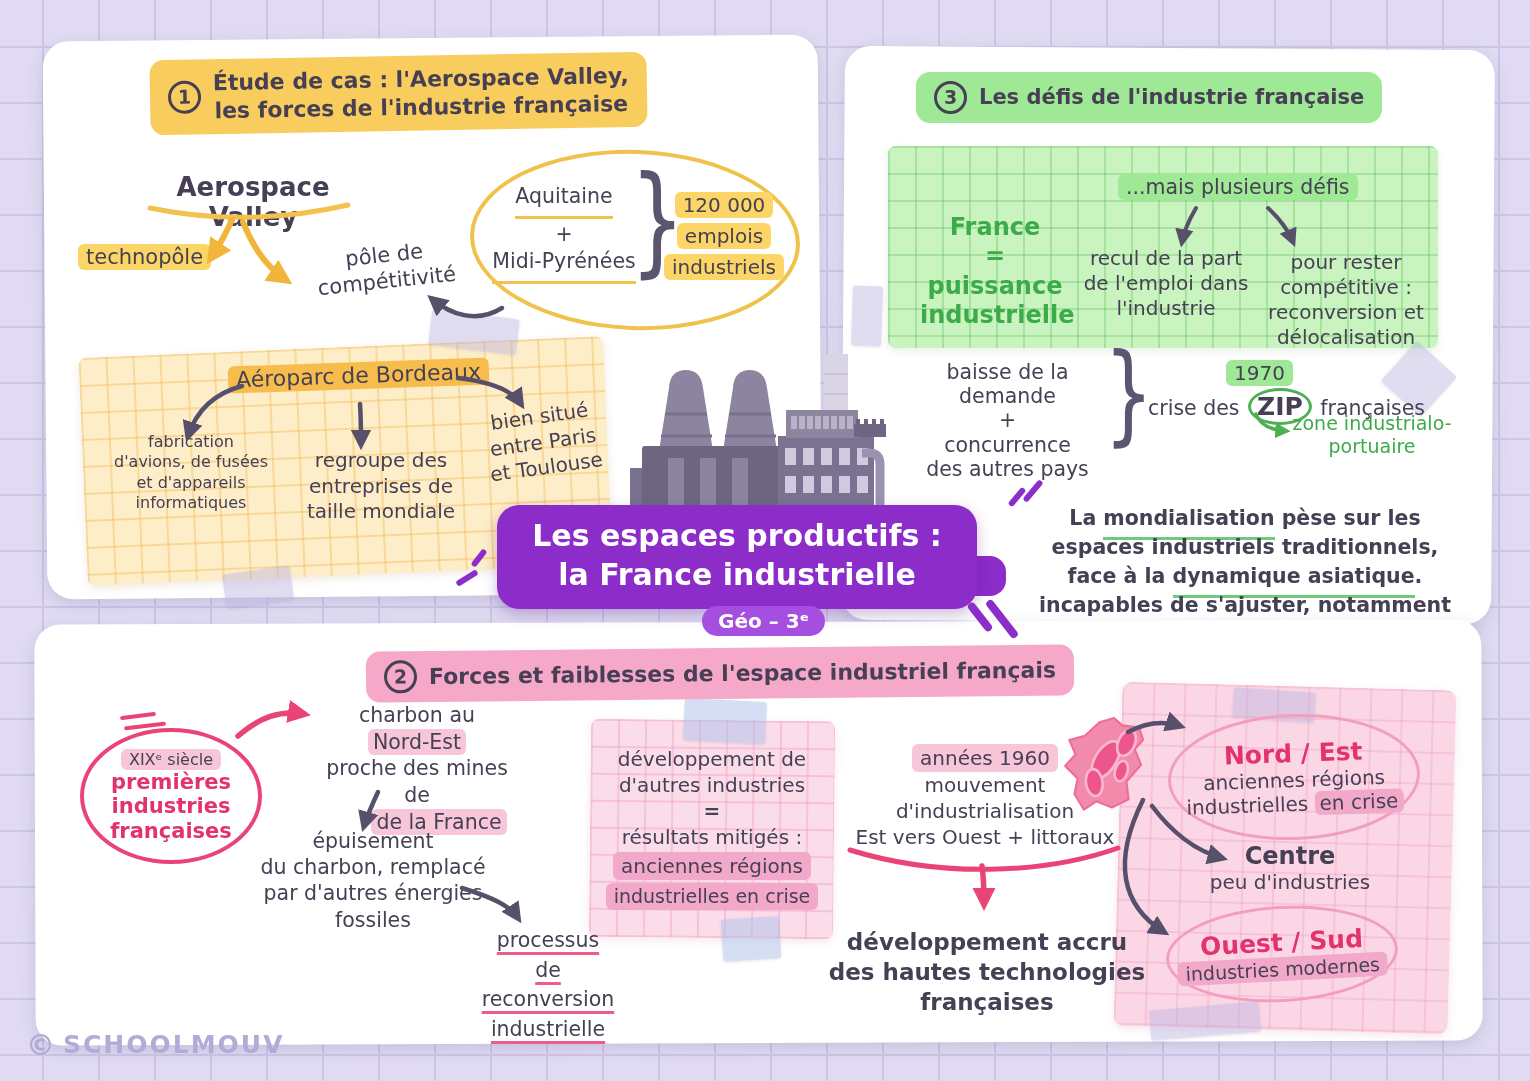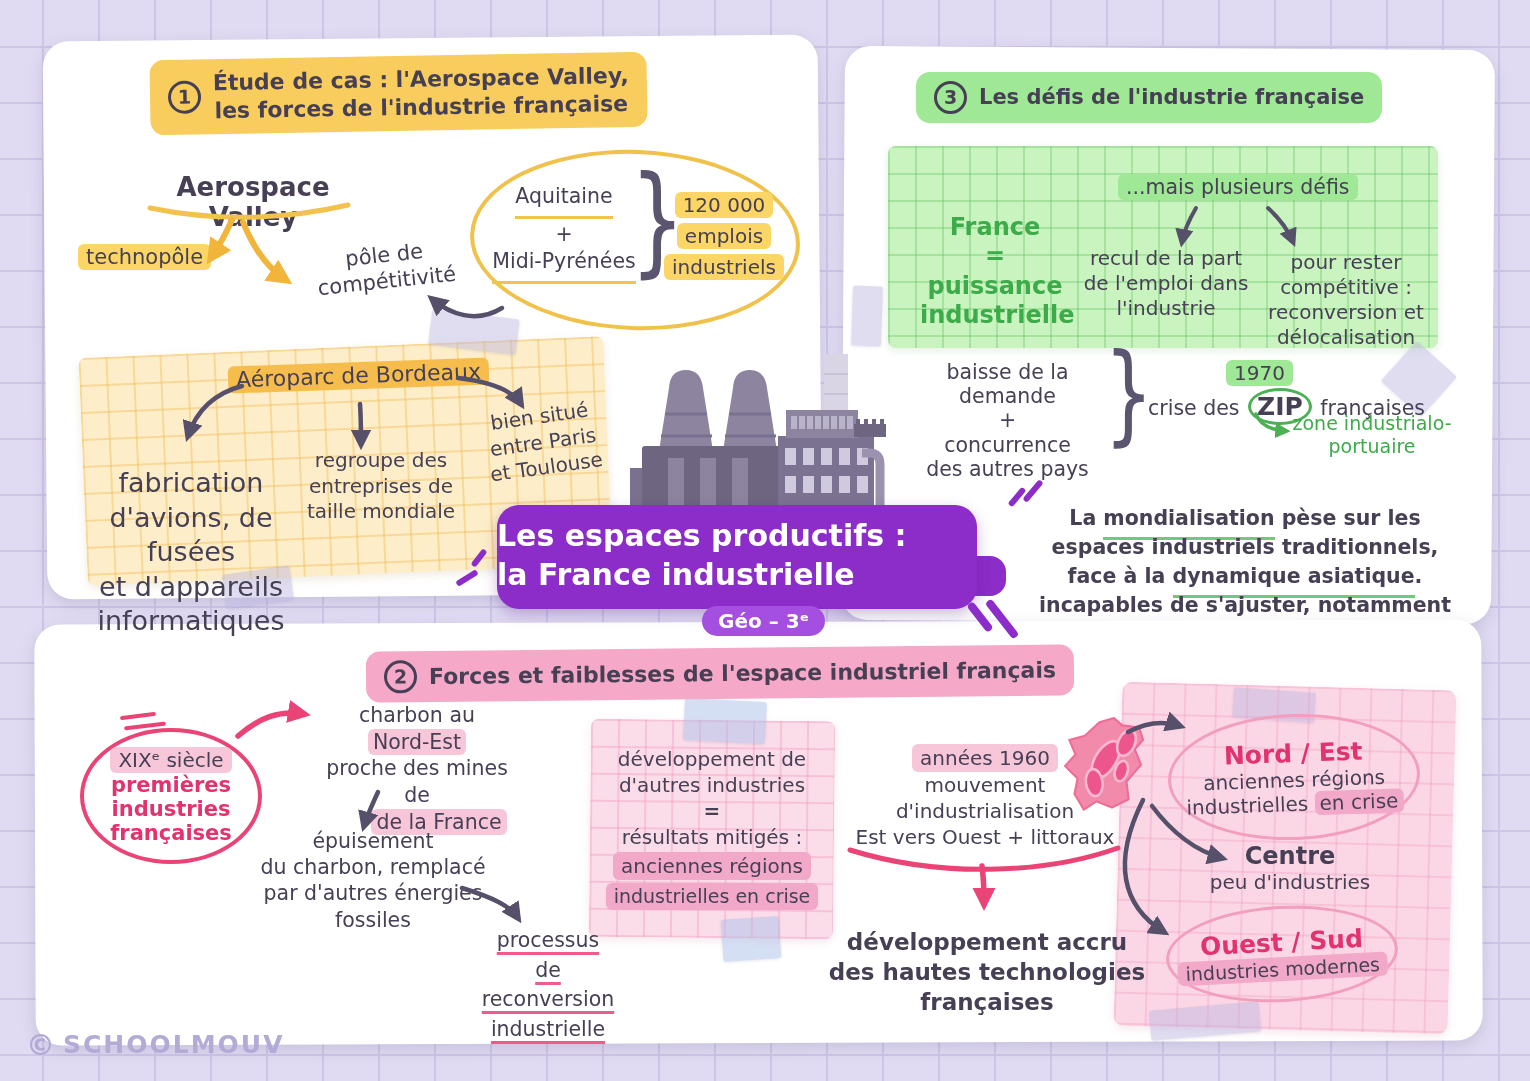--- a/index.html
+++ b/index.html
@@ -52,21 +52,21 @@
   .u-y { border-bottom:3px solid #f2c14e; padding-bottom:8px; }
   .u-g { border-bottom:3px solid #6fcb7c; padding-bottom:7px; }
   .u-pk { text-decoration:underline; text-decoration-color:#ee5c8d;
     text-decoration-thickness:3px; text-underline-offset:5px; }
   .brace { position:absolute; color:#5c5570; font-weight:normal; line-height:1;
     transform:scaleX(.72); transform-origin:left top; }
   .zip { display:inline-block; border:3px solid #4db055; border-radius:50%;
     padding:0 6px; line-height:1.25; margin:0 2px; }
   .accent { position:absolute; background:#8c2cc9; border-radius:5px; }
   .title-banner { position:absolute; background:#8c2cc9; border-radius:22px;
-    color:#fff; font-weight:bold; 
+    color:#fff; font-weight:bold; text-align:center;
     box-shadow:0 5px 14px rgba(90,30,140,.3); }
   .badge { position:absolute; background:#a44fe0; border-radius:16px; color:#fff;
     font-weight:bold; padding:3px 16px; }
   .stack { display:flex; flex-direction:column; align-items:center; }
   svg.overlay { position:absolute; left:0; top:0; z-index:6; pointer-events:none; }
   .z5 { z-index:5; } .z7 { z-index:7; }
   .footer { position:absolute; font-weight:bold; letter-spacing:2px; color:#b3aad6; }
 </style>
 </head>
 <body>
@@ -117,21 +117,21 @@
   <div class="brace z5" style="left:630px; top:160px; font-size:120px;">}</div>
   <div class="abs stack z5" style="left:656px; top:192px; width:136px; font-size:20px; gap:5px;">
     <span class="hl hl-y">120 000</span>
     <span class="hl hl-y">emplois</span>
     <span class="hl hl-y">industriels</span>
   </div>
 
   <div class="abs z5" style="left:228px; top:362px; font-size:22px; transform:rotate(-2deg);">
     <span class="hl hl-yd">Aéroparc de Bordeaux</span>
   </div>
-  <div class="abs c pre z5" style="left:96px; top:466px; width:190px; font-size:27px; line-height:1.28;">fabrication
+  <div class="abs c pre z5" style="left:96px; top:432px; width:190px; font-size:16px; line-height:1.28;">fabrication
 d'avions, de fusées
 et d'appareils
 informatiques</div>
   <div class="abs c pre z5" style="left:296px; top:448px; width:170px; font-size:20px; line-height:1.28;">regroupe des
 entreprises de
 taille mondiale</div>
   <div class="abs c pre z5" style="left:478px; top:404px; width:130px; font-size:20px; line-height:1.28; transform:rotate(-8deg);">bien situé
 entre Paris
 et Toulouse</div>
 
@@ -224,21 +224,21 @@
   <div class="accent z7" style="left:1030px;top:478px;width:6px;height:26px;transform:rotate(40deg);"></div>
   <div class="accent z7" style="left:976px;top:600px;width:8px;height:34px;transform:rotate(-38deg);"></div>
   <div class="accent z7" style="left:998px;top:596px;width:8px;height:46px;transform:rotate(-38deg);"></div>
 
   <div class="headblock z5" style="left:366px; top:648px; background:#f5a8c8; padding:9px 18px; font-size:22px; transform:rotate(-0.6deg);">
     <span class="numc">2</span>
     <span>Forces et faiblesses de l'espace industriel français</span>
   </div>
 
   <div class="oval z5" style="left:80px; top:728px; width:182px; height:136px; border:4px solid #ea4476;">
-    <span class="hl hl-p" style="font-size:20px;">XIXᵉ siècle</span>
+    <span class="hl hl-p" style="font-size:16px;">XIXᵉ siècle</span>
     <span class="pre b pink" style="font-size:21px; line-height:1.15;">premières
 industries
 françaises</span>
   </div>
   <div class="abs" style="left:124px;top:724px;width:42px;height:4px;background:#ea4476;border-radius:3px;transform:rotate(-7deg);z-index:5;"></div>
   <div class="abs" style="left:120px;top:714px;width:36px;height:4px;background:#ea4476;border-radius:3px;transform:rotate(-7deg);z-index:5;"></div>
 
   <div class="abs c z5" style="left:312px; top:702px; width:210px; font-size:20.5px; line-height:1.3;">
     <div><span>charbon au</span> <span class="hl hl-p" style="padding:0 5px;">Nord-Est</span></div>
     <div>proche des mines de</div>

